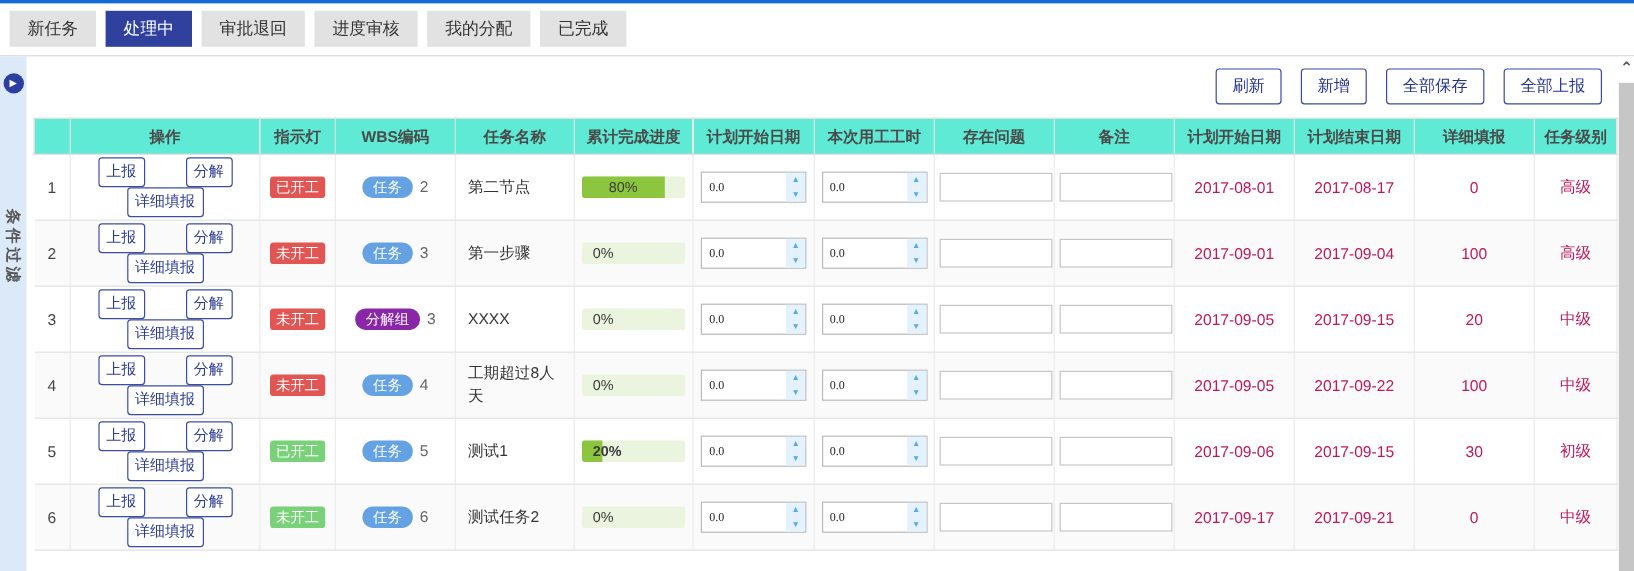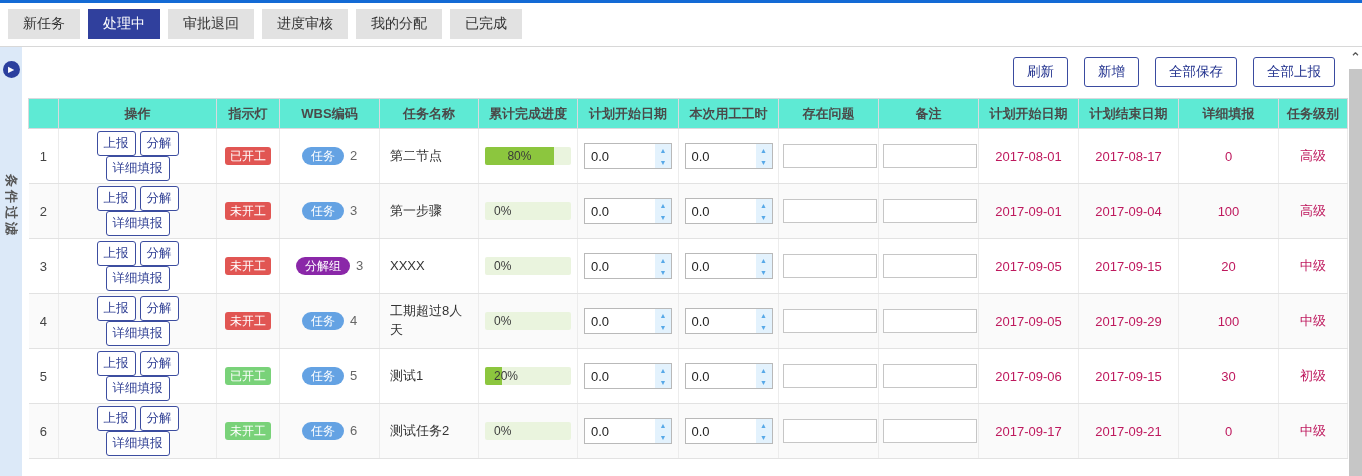--- a/index.html
+++ b/index.html
@@ -27,33 +27,33 @@
   .table-wrap { margin-left:6px; }
   table { border-collapse:collapse; table-layout:fixed; width:1320px; font-size:13px; color:#333; }
   th { height:30px; background:#5eead4; border:1px solid #d9d9de; font-weight:bold;
     color:#4a4a4a; font-size:13px; padding:0 2px; overflow:hidden; white-space:nowrap; }
   td { border-bottom:1px solid #e2e2e2; border-right:1px solid #ececec;
     text-align:center; height:37px; padding:2px 4px; vertical-align:middle; overflow:hidden; }
   tr.stripe td { background:#fafafa; }
   td.name-cell { text-align:left; padding:2px 10px; line-height:1.45; }
   td.num-cell { color:#444; }
   .row-btn { background:#fff; border:1px solid #3c4da0; color:#2c3c92; border-radius:3px;
-    padding:3px 6px; font-size:12.5px; margin:0 2px; cursor:pointer; white-space:nowrap;
+    padding:3px 6px; font-size:12.5px; margin:0 17px; cursor:pointer; white-space:nowrap;
     font-family:inherit; }
   .badge { display:inline-block; color:#fff; font-size:12px; padding:3px 5px;
     border-radius:3px; line-height:1; }
   .pill { display:inline-block; color:#fff; font-size:12px; padding:3px 9px;
     border-radius:10px; line-height:1; margin-right:6px; }
   .wbs-code { color:#666; font-size:13px; }
   .pbar { position:relative; width:86px; height:18px; margin:0 auto; border-radius:2px; }
   .pfill { position:absolute; left:0; top:0; bottom:0; border-radius:2px 0 0 2px; }
   .plabel { position:absolute; top:50%; transform:translateY(-50%); font-size:12px; color:#3a3a3a; }
   .spinner { display:flex; width:88px; height:26px; border:1px solid #b9b9b9; background:#fff;
     margin:0 auto; align-items:stretch; }
-  .spin-val { flex:1; display:flex; align-items:center; padding-left:6px; font-size:13px; color:#222; }
+  .spin-val { flex:1; display:flex; align-items:center; padding-left:6px; font-size:10px; color:#222;font-family:Liberation Serif, serif; }
   .spin-arrows { width:16px; display:flex; flex-direction:column; cursor:pointer; }
   .spin-arrows div { flex:1; display:flex; align-items:center; justify-content:center;
     font-size:7px; line-height:1; }
   .cell-input { width:94px; height:24px; border:1px solid #c6c6c6; background:#fff;
     padding:0 4px; font-size:13px; font-family:inherit; }
   .date-cell, .plain-cell { color:#be185d; }
   .vscroll { width:13px; flex:none; display:flex; flex-direction:column; background:#fff; }
   .scroll-up { height:20px; display:flex; align-items:center; justify-content:center;
     color:#555; font-size:13px; font-weight:bold; cursor:pointer; }
   .scroll-thumb { flex:1; background:#c6c6c6; margin-top:2px; cursor:pointer; }
@@ -261,34 +261,34 @@
                   <span class="spin-val">0.0</span>
                   <div class="spin-arrows" style="background: rgb(227, 242, 253);">
                     <div style="color: rgb(87, 169, 232);">▲</div>
                     <div style="color: rgb(87, 169, 232);">▼</div>
                   </div>
                 </div>
               </td>
               <td><input class="cell-input" style=""></td>
               <td><input class="cell-input" style=""></td>
               <td class="date-cell">2017-09-05</td>
-              <td class="date-cell">2017-09-29</td>
+              <td class="date-cell">2017-09-22</td>
               <td class="plain-cell">100</td>
               <td class="plain-cell">中级</td>
             </tr>
             <tr>
               <td class="num-cell">5</td>
               <td><button class="row-btn">上报</button><button class="row-btn">分解</button><button class="row-btn">详细填报</button></td>
               <td><span class="badge" style="background: rgb(121, 210, 121);">已开工</span></td>
               <td><span class="pill" style="background: rgb(100, 162, 227);">任务</span><span class="wbs-code">5</span></td>
               <td class="name-cell">测试1</td>
               <td>
                 <div class="pbar" style="background: rgb(234, 244, 222);">
                   <div class="pfill" style="width: 20%; background: rgb(140, 198, 62);"></div>
-                  <span class="plabel" style="left: 9px;">20%</span>
+                  <span class="plabel" style="left: 9px; font-weight: bold;">20%</span>
                 </div>
               </td>
               <td>
                 <div class="spinner">
                   <span class="spin-val">0.0</span>
                   <div class="spin-arrows" style="background: rgb(227, 242, 253);">
                     <div style="color: rgb(87, 169, 232);">▲</div>
                     <div style="color: rgb(87, 169, 232);">▼</div>
                   </div>
                 </div>

